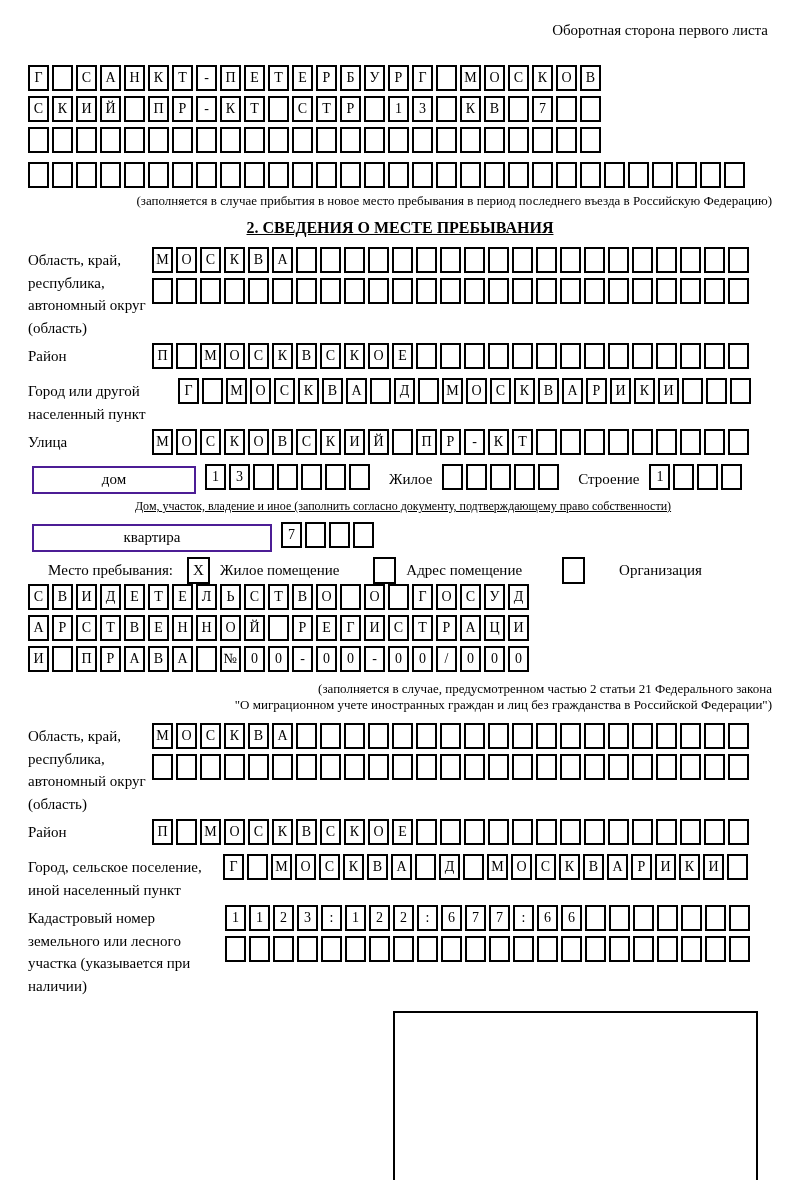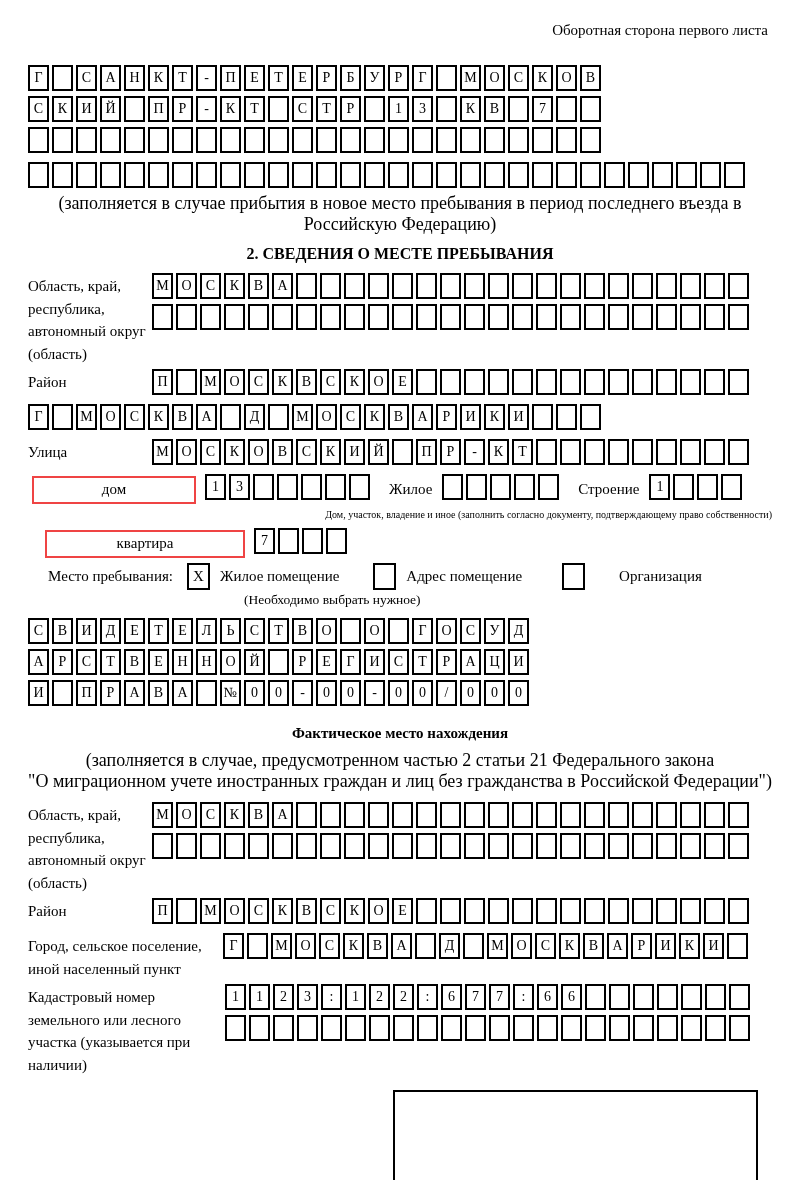--- a/index.html
+++ b/index.html
@@ -19,32 +19,32 @@
   .lw-220 { flex: 0 0 220px; width: 220px; }
   .lw-195 { flex: 0 0 195px; width: 195px; }
   .lw-197 { flex: 0 0 197px; width: 197px; }
 
   .box-row { display: flex; margin-bottom: 5px; }
   .cbox {
     flex: 0 0 21px; width: 21px; height: 26px; border: 2px solid #000;
     margin-right: 3px; display: inline-flex; align-items: center;
     justify-content: center; font-size: 14px; line-height: 1;
   }
-  .note { font-size: 18px; text-align: center; margin: 0 0 10px 0; }
-  .note-left { font-size: 10px; text-align: right; margin: 2px 0 8px 6px; }
-  .h-bold { font-weight: bold; text-align: center; font-size: 16px; margin: 8px 0 10px 0; }
+  .note { font-size: 13px; text-align: right; margin: 0 0 10px 0; }
+  .note-left { font-size: 12px; text-align: center; margin: 2px 0 8px 6px; text-decoration: underline; }
+  .h-bold { font-weight: bold; text-align: center; font-size: 16px; margin: 8px 0 10px 0; text-decoration: underline; }
   .h-bold2 { font-weight: bold; text-align: center; font-size: 15px; margin: 14px 0 8px 0; }
 
   .inline-row { display: flex; align-items: center; margin-bottom: 4px; }
   .wide-box {
-    height: 28px; border: 2px solid #ef4444; display: flex;
+    height: 28px; border: 2px solid #4c1d95; display: flex;
     align-items: center; justify-content: center; font-size: 15px;
   }
   .wb-dom { width: 164px; margin-left: 4px; }
-  .wb-flat { width: 200px; margin-left: 17px; }
+  .wb-flat { width: 240px; margin-left: 4px; }
   .plain { font-size: 15px; }
   .cb {
     width: 23px; height: 27px; border: 2px solid #000; display: inline-flex;
     align-items: center; justify-content: center; font-size: 15px;
   }
   .hint { font-size: 13.5px; margin: 2px 0 10px 216px; }
   .stamp-wrap { margin-top: 14px; margin-left: 365px; width: 372px; }
   .stamp-box { width: 365px; height: 175px; border: 2px solid #000; }
   .mb0 { margin-bottom: 0; }
 </style>
@@ -262,20 +262,21 @@
           <span class="cbox"></span>
           <span class="cbox"></span>
           <span class="cbox"></span>
           <span class="cbox"></span>
           <span class="cbox"></span>
         </div>
       </div>
   </div>
 
   <div class="field">
+    <div class="field-label lw-150">Город или другой населенный пункт</div>
     <div>
         <div class="box-row">
           <span class="cbox">Г</span>
           <span class="cbox"></span>
           <span class="cbox">М</span>
           <span class="cbox">О</span>
           <span class="cbox">С</span>
           <span class="cbox">К</span>
           <span class="cbox">В</span>
           <span class="cbox">А</span>
@@ -381,21 +382,20 @@
 
   <div class="inline-row mb0">
     <div class="plain" style="margin-left:20px;">Место пребывания:</div>
     <span class="cb" style="margin-left:14px;">X</span>
     <span class="plain" style="margin-left:10px;">Жилое помещение</span>
     <span class="cb" style="margin-left:34px;"></span>
     <span class="plain" style="margin-left:10px;">Адрес помещение</span>
     <span class="cb" style="margin-left:40px;"></span>
     <span class="plain" style="margin-left:34px;">Организация</span>
   </div>
-  <div class="hint">(Необходимо выбрать нужное)</div>
 
   <div class="field">
     <div>
         <div class="box-row">
           <span class="cbox">С</span>
           <span class="cbox">В</span>
           <span class="cbox">И</span>
           <span class="cbox">Д</span>
           <span class="cbox">Е</span>
           <span class="cbox">Т</span>
@@ -457,21 +457,20 @@
           <span class="cbox">0</span>
           <span class="cbox">0</span>
           <span class="cbox">/</span>
           <span class="cbox">0</span>
           <span class="cbox">0</span>
           <span class="cbox">0</span>
         </div>
       </div>
   </div>
 
-  <div class="h-bold2">Фактическое место нахождения</div>
   <div class="note mb0">(заполняется в случае, предусмотренном частью 2 статьи 21 Федерального закона</div>
   <div class="note">"О миграционном учете иностранных граждан и лиц без гражданства в Российской Федерации")</div>
 
   <div class="field">
     <div class="field-label lw-124">Область, край, республика, автономный округ (область)</div>
     <div>
         <div class="box-row">
           <span class="cbox">М</span>
           <span class="cbox">О</span>
           <span class="cbox">С</span>

